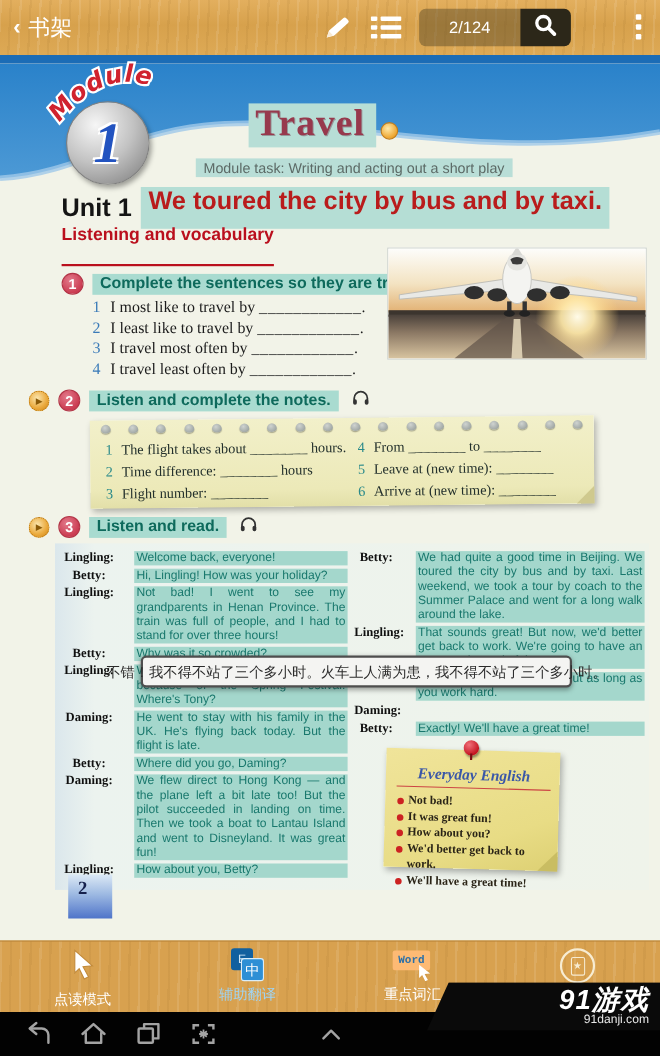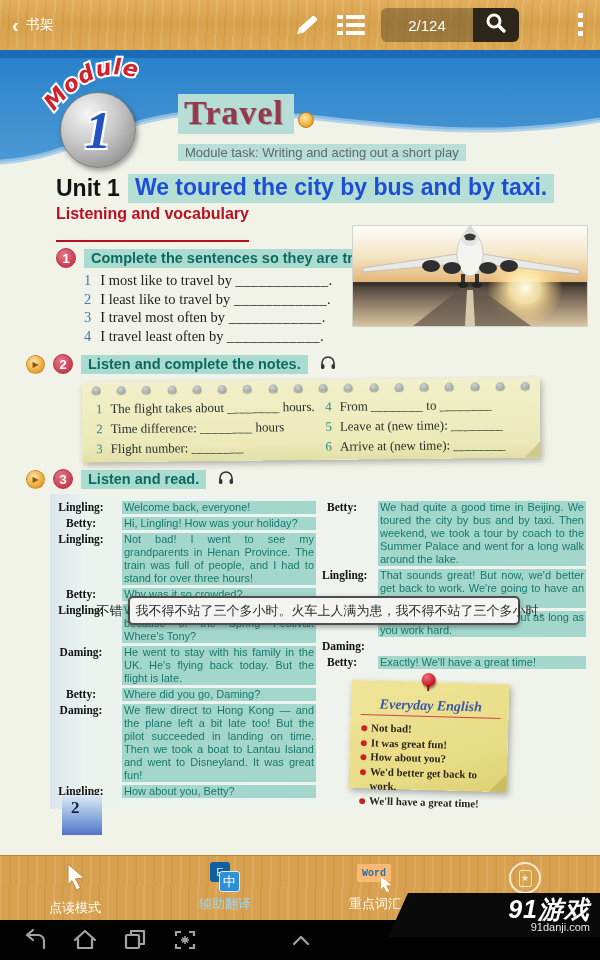--- a/index.html
+++ b/index.html
@@ -8,21 +8,21 @@
          font-family:"Liberation Sans", sans-serif; background:#f2f3e8; }
 
   
   .topbar { position:absolute; top:0; left:0; width:600px; height:50px;
     background:linear-gradient(180deg,#e3af5e 0%,#d7a14c 45%,#dda955 100%);
     background-color:#d8a14f; }
   .topbar::after{ content:""; position:absolute; inset:0;
     background:repeating-linear-gradient(93deg, rgba(255,255,255,.10) 0 2px, rgba(0,0,0,0) 2px 9px, rgba(120,80,20,.08) 9px 11px, rgba(0,0,0,0) 11px 18px); }
   .back-btn{ position:absolute; left:12px; top:0; height:50px; display:flex; align-items:center; gap:7px; color:#fff; z-index:2;}
   .back-chevron{ font-size:20px; line-height:1; font-weight:bold; }
-  .back-label{ font-size:14px; }
+  .back-label{ font-size:20px; }
   .tb-icon{ position:absolute; top:13px; z-index:2; }
   .pill{ position:absolute; left:381px; top:8px; width:138px; height:34px; display:flex; z-index:2; }
   .pill-page{ width:92px; height:34px; background:rgba(82,68,38,.45); border-radius:6px 0 0 6px;
     color:#fff; font-size:15px; display:flex; align-items:center; justify-content:center; }
   .pill-search{ width:46px; height:34px; background:#2c2719; border-radius:0 6px 6px 0;
     display:flex; align-items:center; justify-content:center; }
   .menu-dots{ position:absolute; right:16px; top:13px; width:6px; z-index:2; display:flex; flex-direction:column; gap:4px;}
   .menu-dots i{ width:5px; height:5px; background:#fff; border-radius:1px; display:block;}
 
   .blue-strip{ position:absolute; top:50px; left:0; width:600px; height:8px; background:#1b6cb6; }
@@ -35,30 +35,30 @@
   .module-badge{ position:absolute; left:42px; top:2px; width:150px; height:112px; }
   .module-circle{ position:absolute; left:18px; top:32px; width:76px; height:76px; border-radius:50%;
     background:radial-gradient(circle at 35% 28%, #f6f6f6, #c2c2c2 48%, #8d8d8d 85%);
     border:1px solid #7f7f7f; display:flex; align-items:center; justify-content:center;
     box-shadow:2px 3px 5px rgba(0,0,0,.35); }
   .module-one{ font-family:"Liberation Serif", serif; font-style:italic; font-weight:bold;
     font-size:52px; color:#2253c0; text-shadow:-2px -2px 0 #fff,2px -2px 0 #fff,-2px 2px 0 #fff,2px 2px 0 #fff; }
   .travel-wrap{ position:absolute; left:178px; top:36px; }
   .travel-title{ display:inline-block; background:#b7ded6; padding:0 10px 2px 6px;
     font-family:"Liberation Serif", serif; font-weight:bold; font-size:34px; color:#97394d;
-    text-shadow:1px 1px 0 rgba(90,20,40,.35); letter-spacing:1px; }
+    text-shadow:1px 1px 0 rgba(90,20,40,.35); letter-spacing:1px;margin-left:48px; }
   .travel-audio{ display:inline-block; width:16px; height:16px; border-radius:50%;
     background:radial-gradient(circle at 40% 35%, #ffe9a8, #eda52f 70%, #c97f16); vertical-align:middle; margin-left:4px;
     border:1px solid #c07d1c; }
   .module-task{ position:absolute; left:178px; top:86px; background:#b9ded7; color:#5c6a66;
     font-size:13px; padding:1px 7px; white-space:nowrap; }
 
   .unit-line{ margin:5px 0 0 56px; height:27px; display:flex; align-items:center; gap:8px; }
   .unit-label{ font-weight:bold; font-size:23px; color:#141414; }
-  .unit-title{ font-weight:bold; font-size:23px; color:#1d4ed8; background:#b5ded5; padding:0 7px 2px; }
+  .unit-title{ font-weight:bold; font-size:23px; color:#b91c1c; background:#b5ded5; padding:0 7px 12px; }
   .section-title{ display:inline-block; margin:3px 0 0 56px; font-weight:bold; font-size:16px;
     color:#ba0f1d; border-bottom:2px solid #ba0f1d; padding-bottom:17px; }
 
   .ex-head{ display:flex; align-items:center; gap:8px; margin-left:56px; }
   .ex-head.with-audio{ margin-left:26px; }
   .num-circle{ width:20px; height:20px; border-radius:50%; flex:0 0 20px;
     background:radial-gradient(circle at 38% 32%, #e2798a, #cb3c52 70%);
     border:1px solid #b23346; color:#fff; font-weight:bold; font-size:13px;
     display:flex; align-items:center; justify-content:center; }
   .audio-badge{ width:19px; height:19px; border-radius:50%; flex:0 0 19px;
@@ -408,21 +408,21 @@
             <span class="dtext">We flew direct to Hong Kong — and the plane left a bit late too! But the pilot succeeded in landing on time. Then we took a boat to Lantau Island and went to Disneyland. It was great fun!</span>
           </div>
         <div class="drow">
             <span class="dname">Lingling:</span>
             <span class="dtext">How about you, Betty?</span>
           </div>
       </div>
       <div class="dcol dcol-right">
         <div class="drow">
             <span class="dname">Betty:</span>
-            <span class="dtext">We had quite a good time in Beijing. We toured the city by bus and by taxi. Then weekend, we took a tour by coach to the Summer Palace and went for a long walk around the lake.</span>
+            <span class="dtext">We had quite a good time in Beijing. We toured the city by bus and by taxi. Last weekend, we took a tour by coach to the Summer Palace and went for a long walk around the lake.</span>
           </div>
         <div class="drow">
             <span class="dname">Lingling:</span>
             <span class="dtext">That sounds great! But now, we'd better get back to work. We're going to have an exam at the end of the term.</span>
           </div>
         <div class="drow">
             <span class="dname">Betty:</span>
             <span class="dtext">There's nothing to worry about as long as you work hard.</span>
           </div>
         <div class="drow">

